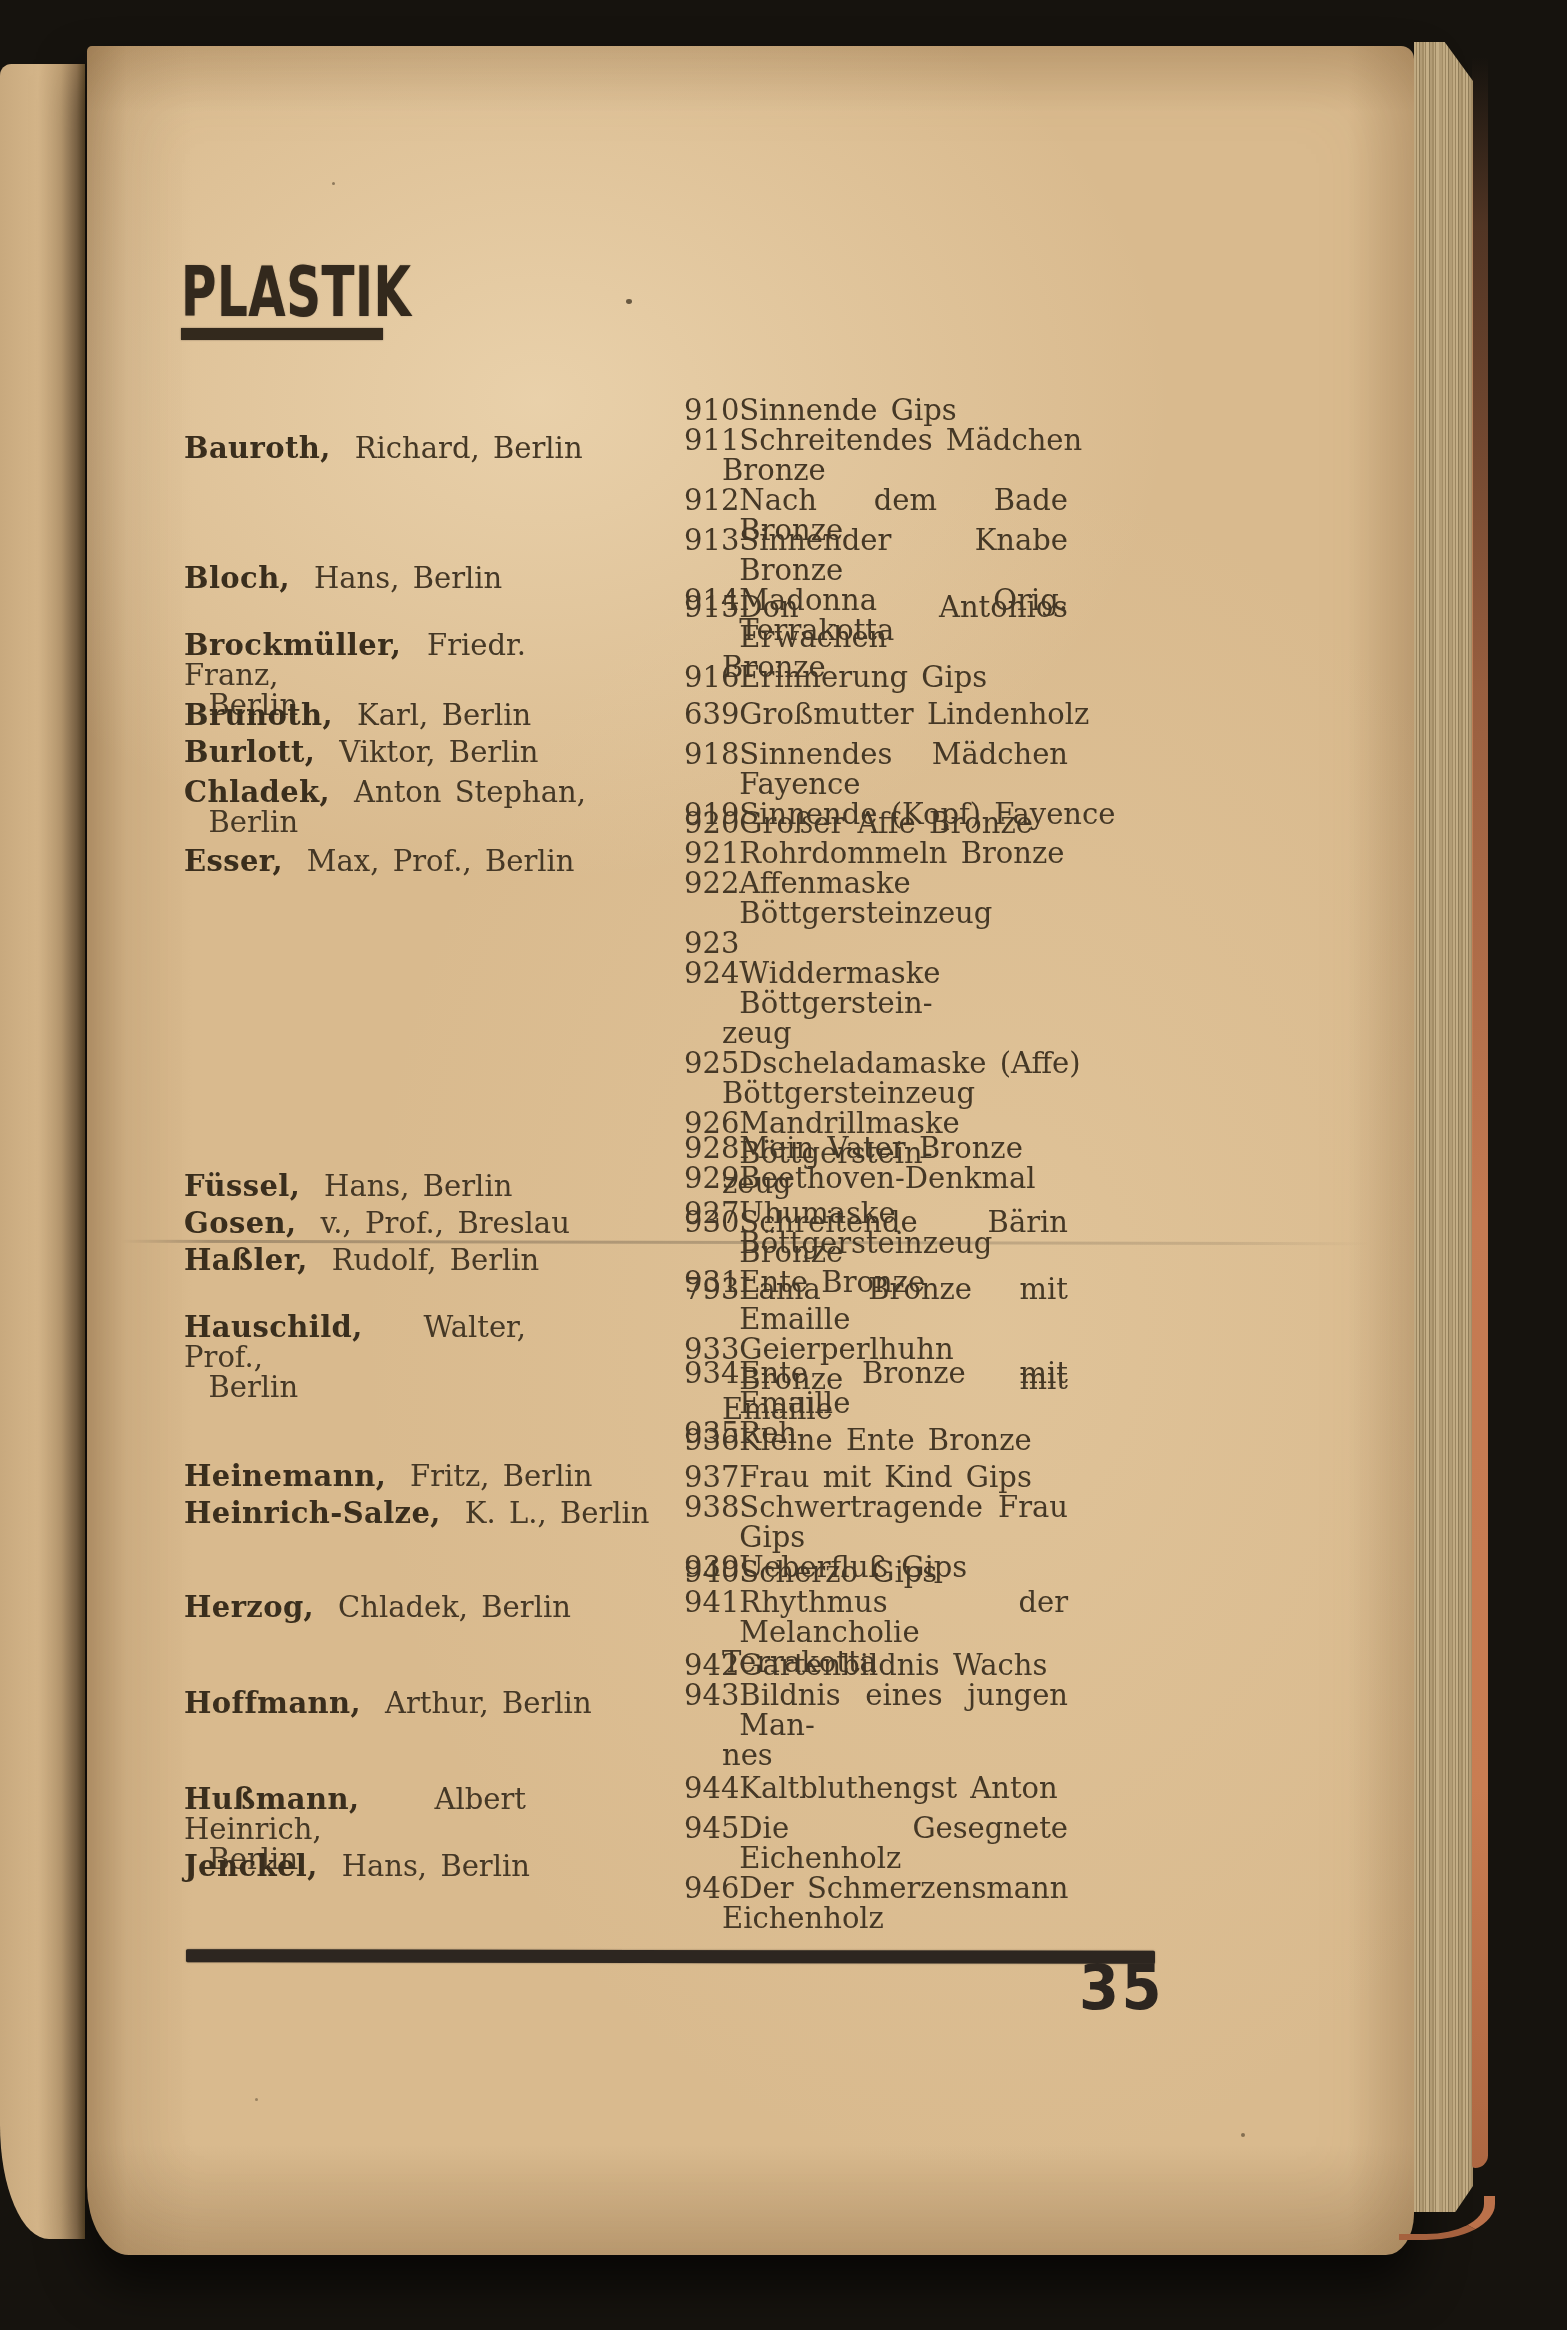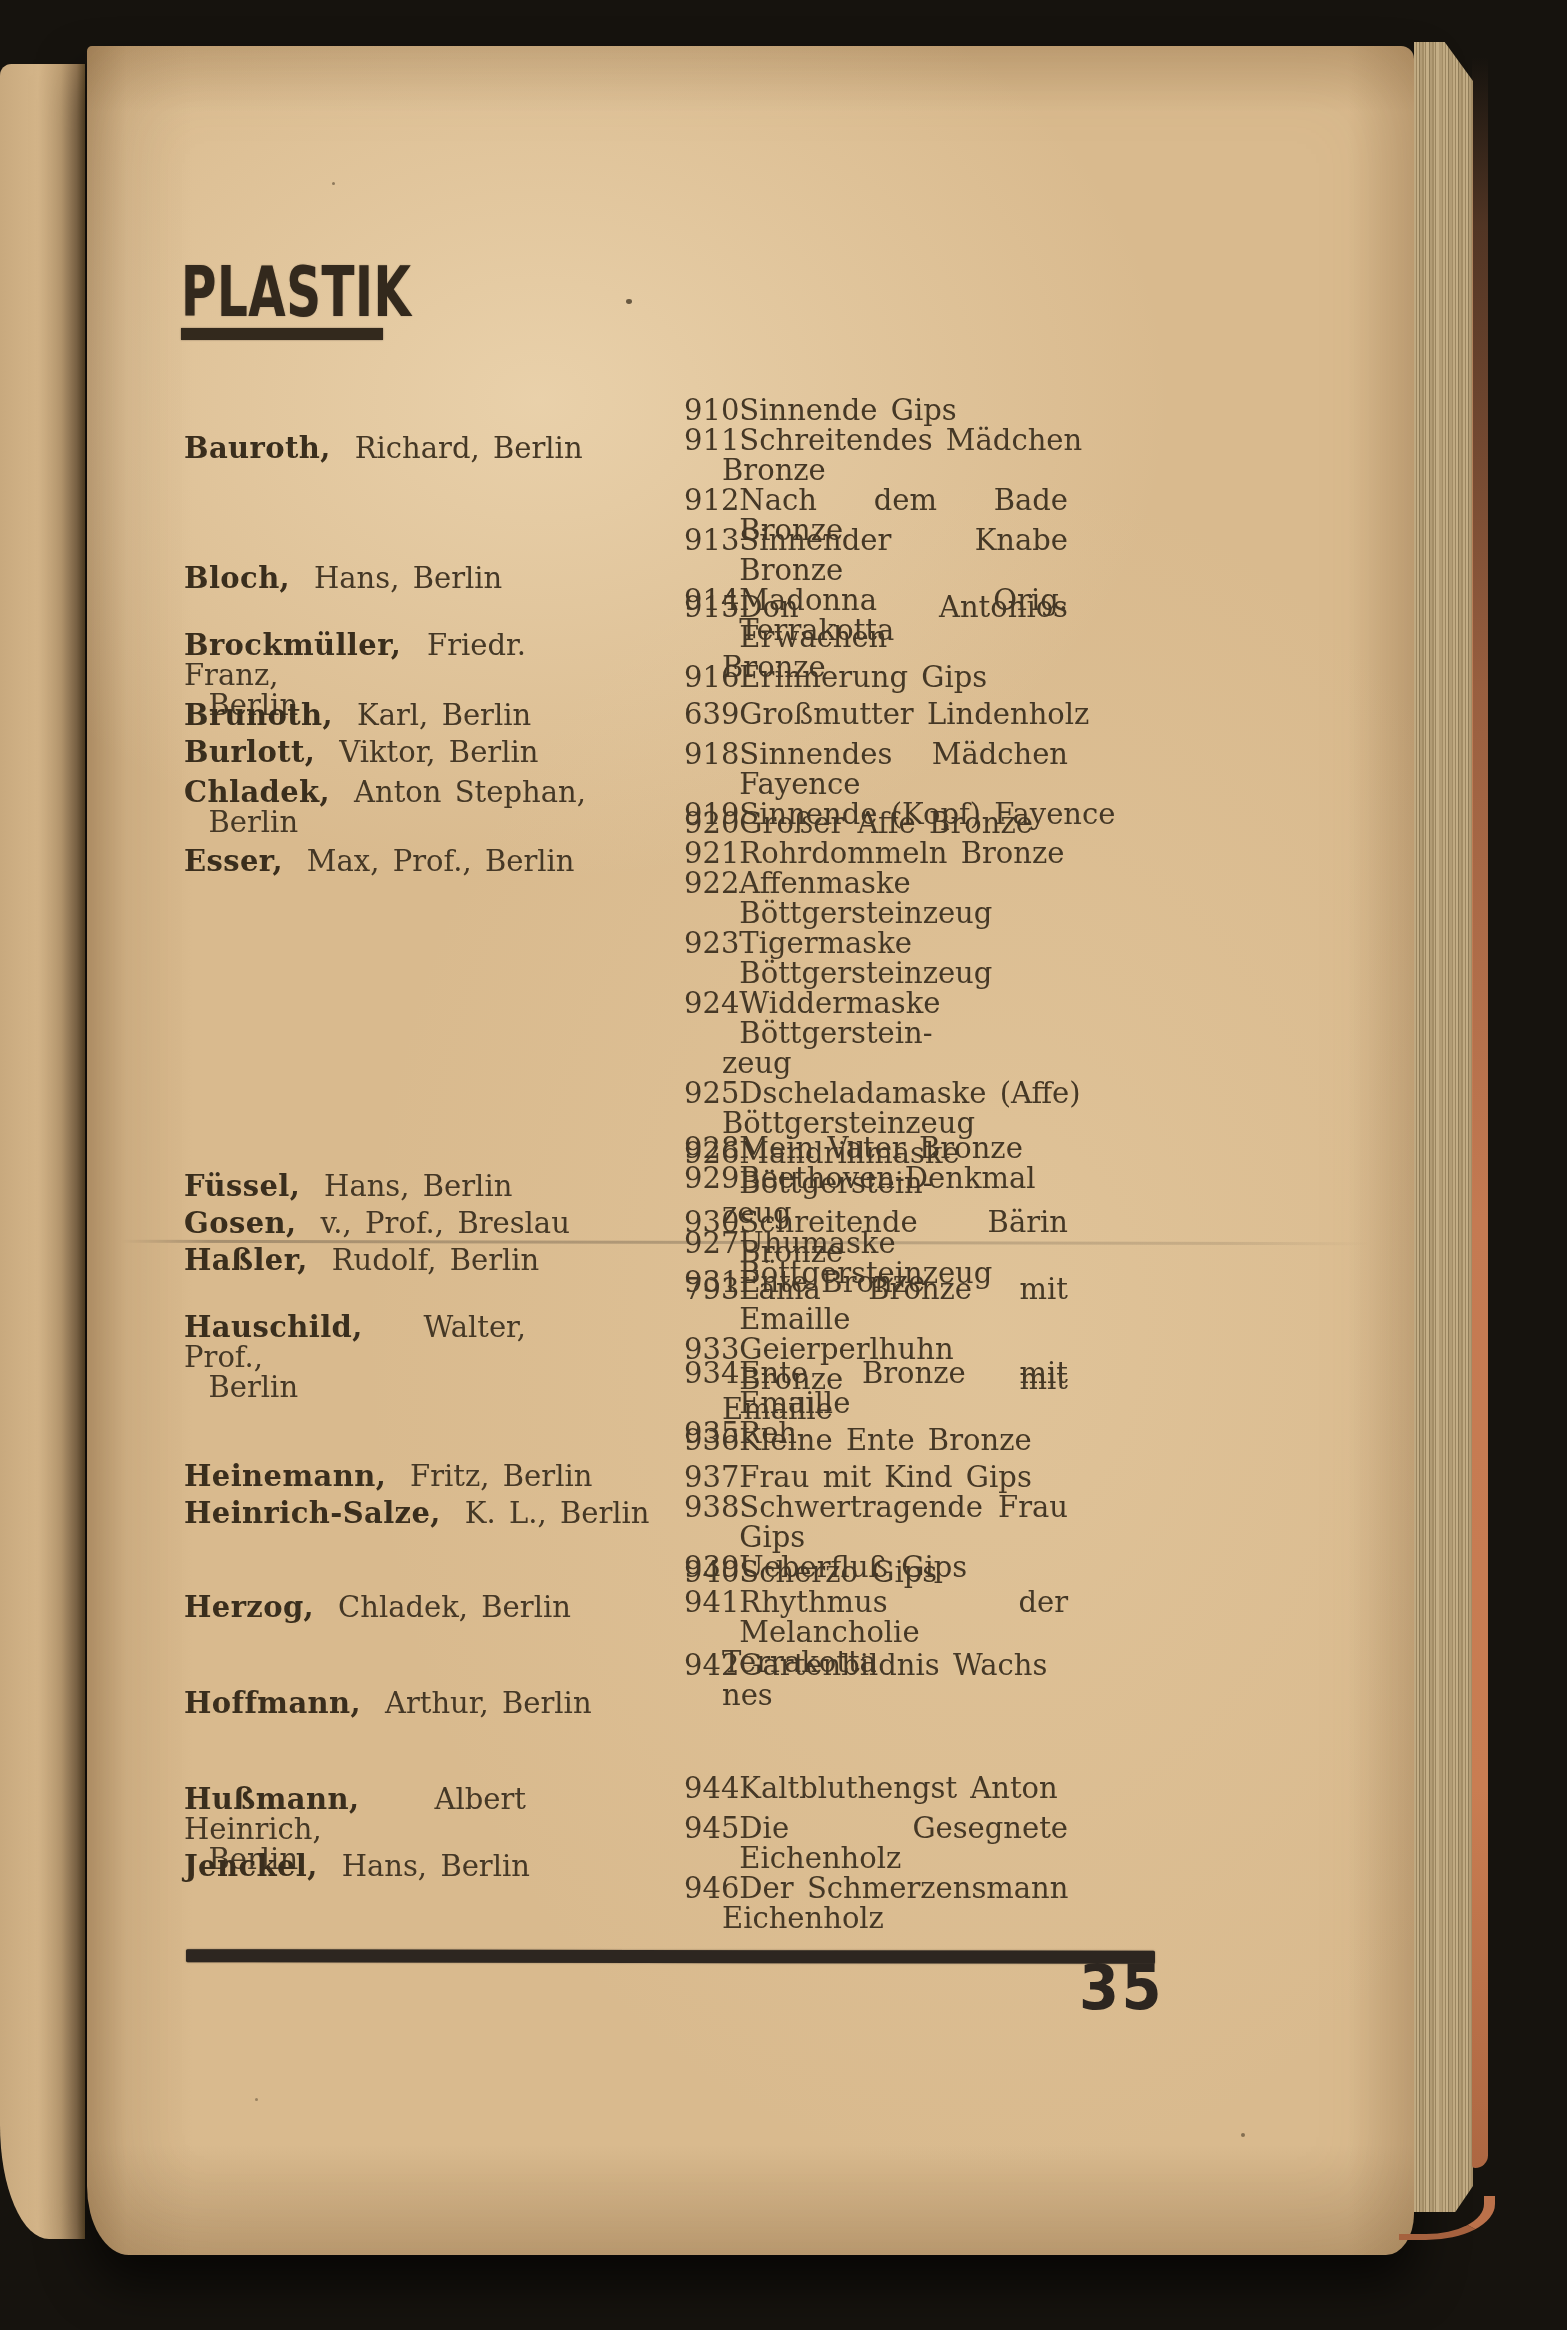--- a/index.html
+++ b/index.html
@@ -239,21 +239,20 @@
     <div class="row">
         <span class="num">921</span>
         <span class="txt">Rohrdommeln Bronze</span>
       </div>
     <div class="row j">
         <span class="num">922</span>
         <span class="txt">Affenmaske Böttgersteinzeug</span>
       </div>
     <div class="row j">
         <span class="num">923</span>
-        <span class="txt">Tigermaske Böttgersteinzeug</span>
       </div>
     <div class="row j">
         <span class="num">924</span>
         <span class="txt">Widdermaske Böttgerstein-</span>
       </div>
     <div class="row">
         <span class="num"></span>
         <span class="txt">zeug</span>
       </div>
     <div class="row">
@@ -352,20 +351,24 @@
       </div>
     <div class="row">
         <span class="num"></span>
         <span class="txt">Terrakotta</span>
       </div>
   </div>
   <div class="wgroup" style="top:1650px">
     <div class="row">
         <span class="num">942</span>
         <span class="txt">Gartenbildnis Wachs</span>
+      </div>
+    <div class="row j">
+        <span class="num">943</span>
+        <span class="txt">Bildnis eines jungen Man-</span>
       </div>
     <div class="row">
         <span class="num"></span>
         <span class="txt">nes</span>
       </div>
   </div>
   <div class="wgroup" style="top:1773px">
     <div class="row">
         <span class="num">944</span>
         <span class="txt">Kaltbluthengst Anton</span>

